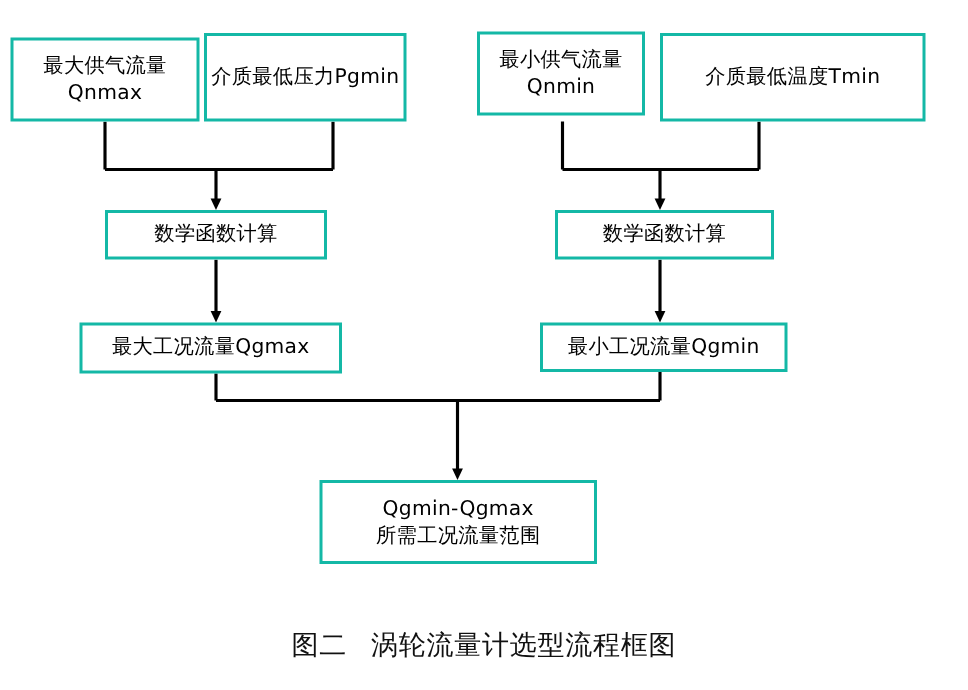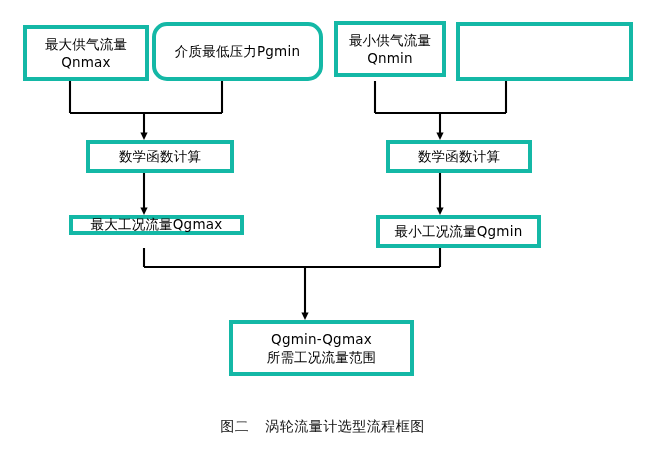--- a/index.html
+++ b/index.html
@@ -17,47 +17,46 @@
   #diagram {
     position: absolute;
     left: 0;
     top: 0;
     width: 645px;
     height: 460px;
   }
   .node-box {
     position: absolute;
     box-sizing: border-box;
-    border: 4px solid #14b8a6;
+    border: 2px solid #14b8a6;
     background: #ffffff;
     display: flex;
     flex-direction: column;
     align-items: center;
     justify-content: center;
     text-align: center;
     color: #000000;
-    margin-left: 16px;
   }
   .node-line {
     display: block;
     line-height: 1.45;
     white-space: nowrap;
     font-size: 13.5px;
     letter-spacing: 0.2px;
   }
   .node-line.tight {
     line-height: 1.35;
   }
   .caption {
     position: absolute;
     left: 0;
     top: 418px;
     width: 645px;
     text-align: center;
-    font-size: 14px;
+    font-size: 18px;
     color: #111111;
     letter-spacing: 0.5px;
   }
   .caption .cap-gap {
     display: inline-block;
     width: 16px;
   }
 </style>
 </head>
 <body>
@@ -89,36 +88,37 @@
     <path d="M 144,267 L 440,267"></path>
     <path d="M 305,267 L 305,316" marker-end="url(#arrowhead)"></path>
   </g>
 </svg>
 
 <div id="nodes-layer">
     <div class="node-box" style="left: 7px; top: 25px; width: 126px; height: 56px;">
       <span class="node-line tight">最大供气流量</span>
       <span class="node-line tight">Qnmax</span>
     </div>
-    <div class="node-box" style="left: 136px; top: 22px; width: 171px; height: 59px; border-radius: 15px;">
+    <div class="node-box" style="left: 136px; top: 22px; width: 135px; height: 59px;">
       <span class="node-line tight">介质最低压力Pgmin</span>
     </div>
     <div class="node-box" style="left: 318px; top: 21px; width: 112px; height: 56px;">
       <span class="node-line tight">最小供气流量</span>
       <span class="node-line tight">Qnmin</span>
     </div>
     <div class="node-box" style="left: 440px; top: 22px; width: 177px; height: 59px;">
+      <span class="node-line tight">介质最低温度Tmin</span>
     </div>
     <div class="node-box" style="left: 70px; top: 140px; width: 148px; height: 33px;">
       <span class="node-line">数学函数计算</span>
     </div>
     <div class="node-box" style="left: 370px; top: 140px; width: 146px; height: 33px;">
       <span class="node-line">数学函数计算</span>
     </div>
-    <div class="node-box" style="left: 53px; top: 215px; width: 175px; height: 20px;">
+    <div class="node-box" style="left: 53px; top: 215px; width: 175px; height: 34px;">
       <span class="node-line">最大工况流量Qgmax</span>
     </div>
     <div class="node-box" style="left: 360px; top: 215px; width: 165px; height: 33px;">
       <span class="node-line">最小工况流量Qgmin</span>
     </div>
     <div class="node-box" style="left: 213px; top: 320px; width: 185px; height: 56px;">
       <span class="node-line tight">Qgmin-Qgmax</span>
       <span class="node-line tight">所需工况流量范围</span>
     </div>
   </div>

